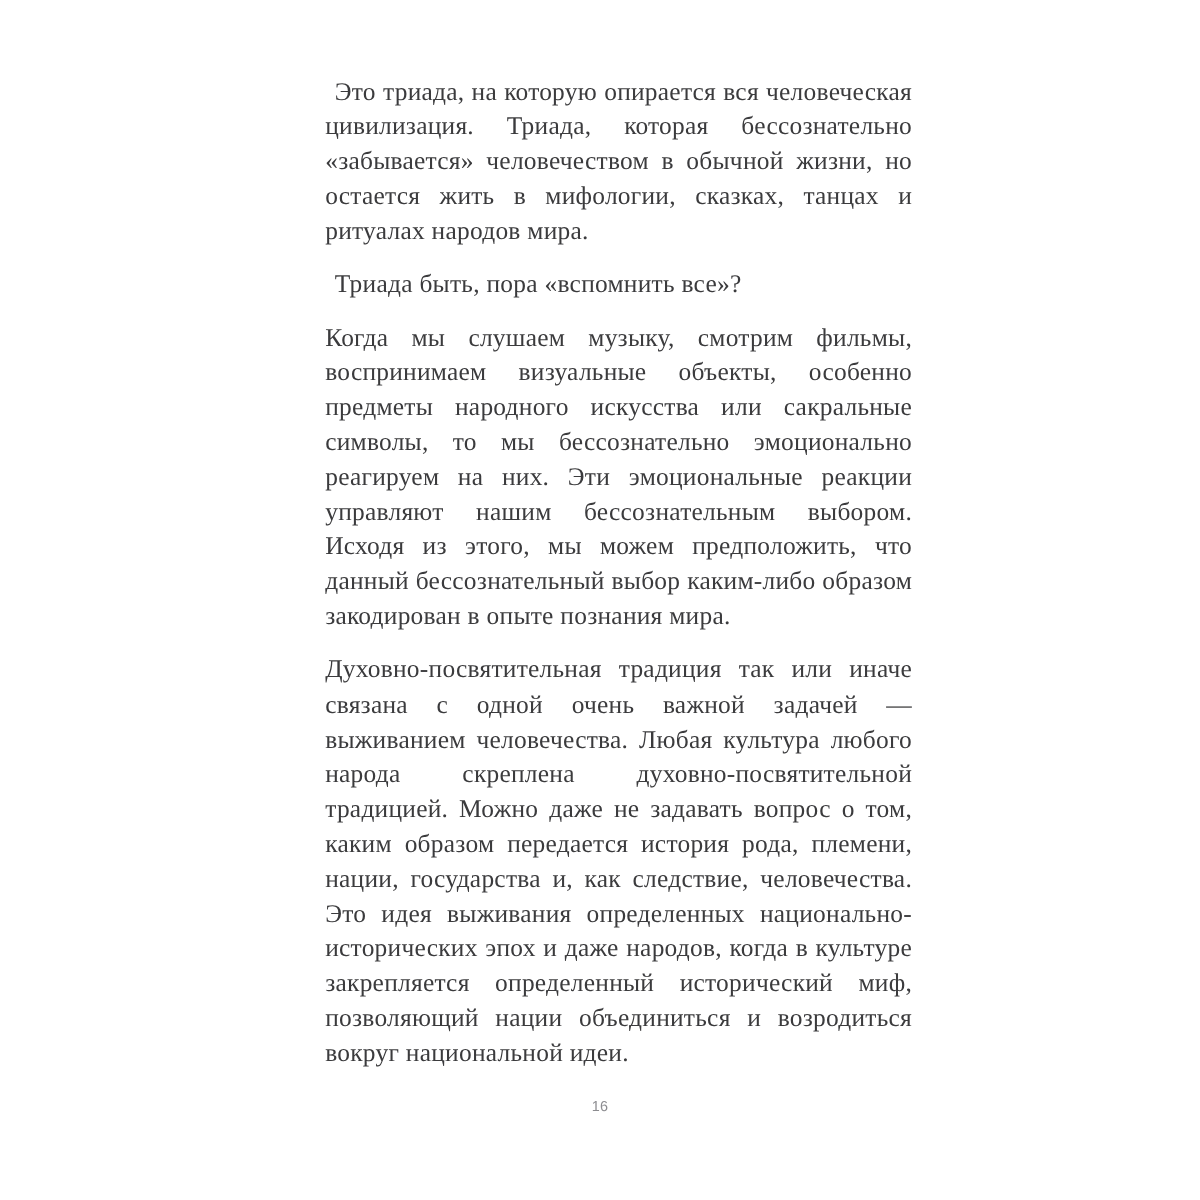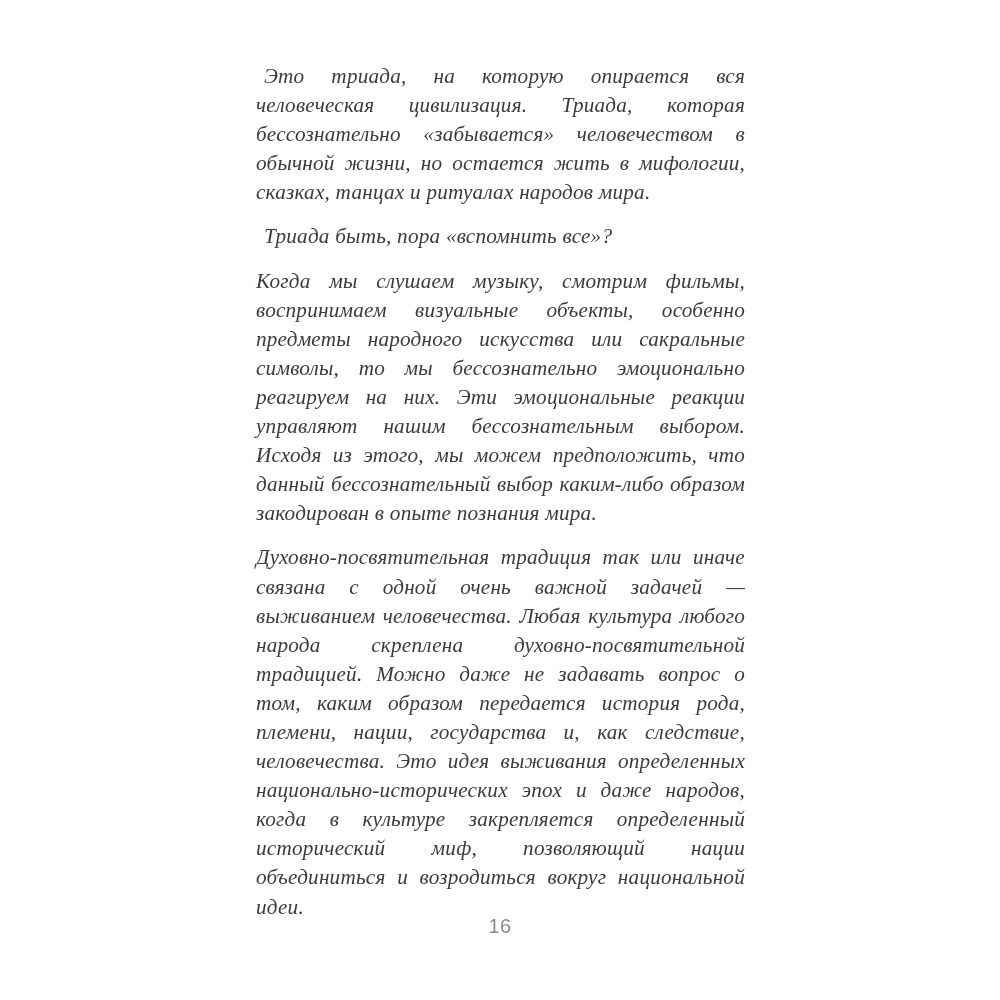--- a/index.html
+++ b/index.html
@@ -18,24 +18,23 @@
   .page {
     position: relative;
     width: 1000px;
     height: 1000px;
     background: #ffffff;
     box-sizing: border-box;
   }
 
   .text-column {
     position: absolute;
-    left: 256px;
+    left: 271px;
     top: 62px;
     width: 489px;
-    font-style: italic;
   }
 
   .para {
     margin: 0 0 15px 0;
     font-size: 21.2px;
     line-height: 29.1px;
     color: #3b3b3d;
     text-align: justify;
     text-justify: inter-word;
     letter-spacing: 0.01em;
@@ -57,21 +56,21 @@
     text-indent: 0;
   }
 
   .page-number {
     position: absolute;
     left: 0;
     right: 0;
     top: 915px;
     text-align: center;
     font-family: "Liberation Sans", "DejaVu Sans", sans-serif;
-    font-size: 20px;
+    font-size: 12px;
     color: #8c8c90;
     letter-spacing: 0.02em;
   }
 </style>
 </head>
 <body>
 
 <div class="page">
 
   <div class="text-column">

